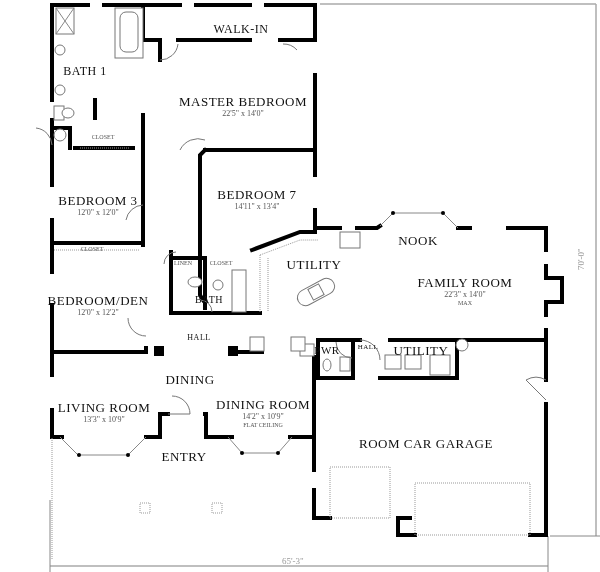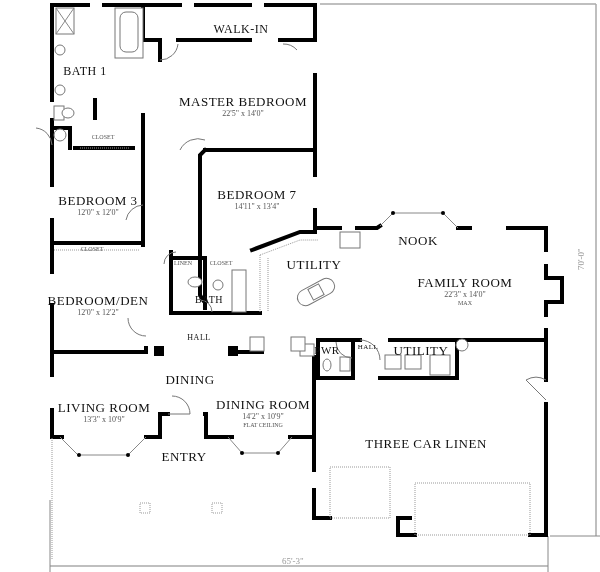--- a/index.html
+++ b/index.html
@@ -209,17 +209,17 @@
   <span class="room-name">LIVING ROOM</span>
   <span class="room-size">13'3" x 10'9"</span>
 </div>
 
 <div class="label" style="left:263px;top:396px">
   <span class="room-name">DINING ROOM</span>
   <span class="room-size">14'2" x 10'9"</span>
   <span class="room-note">FLAT CEILING</span>
 </div>
 
-<div class="label room-name" style="left:426px;top:437px">THREE CAR LINEN</div>
+<div class="label room-name" style="left:426px;top:437px">ROOM CAR GARAGE</div>
 <div class="label room-name" style="left:184px;top:450px">ENTRY</div>
 
 <div class="dimtext" style="left:282px;top:556px">65'-3"</div>
 <div class="dimtext" style="left:576px;top:270px;transform:rotate(-90deg);transform-origin:left top">70'-0"</div>
 
 </body></html>

